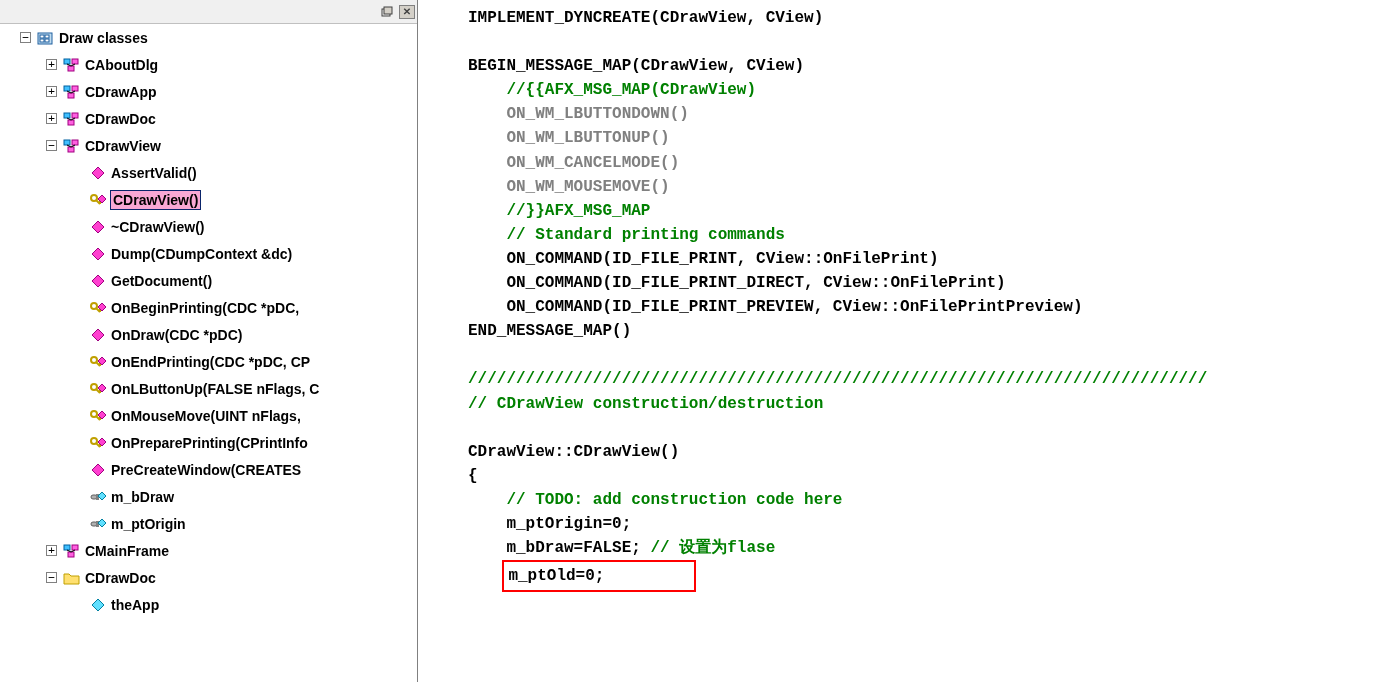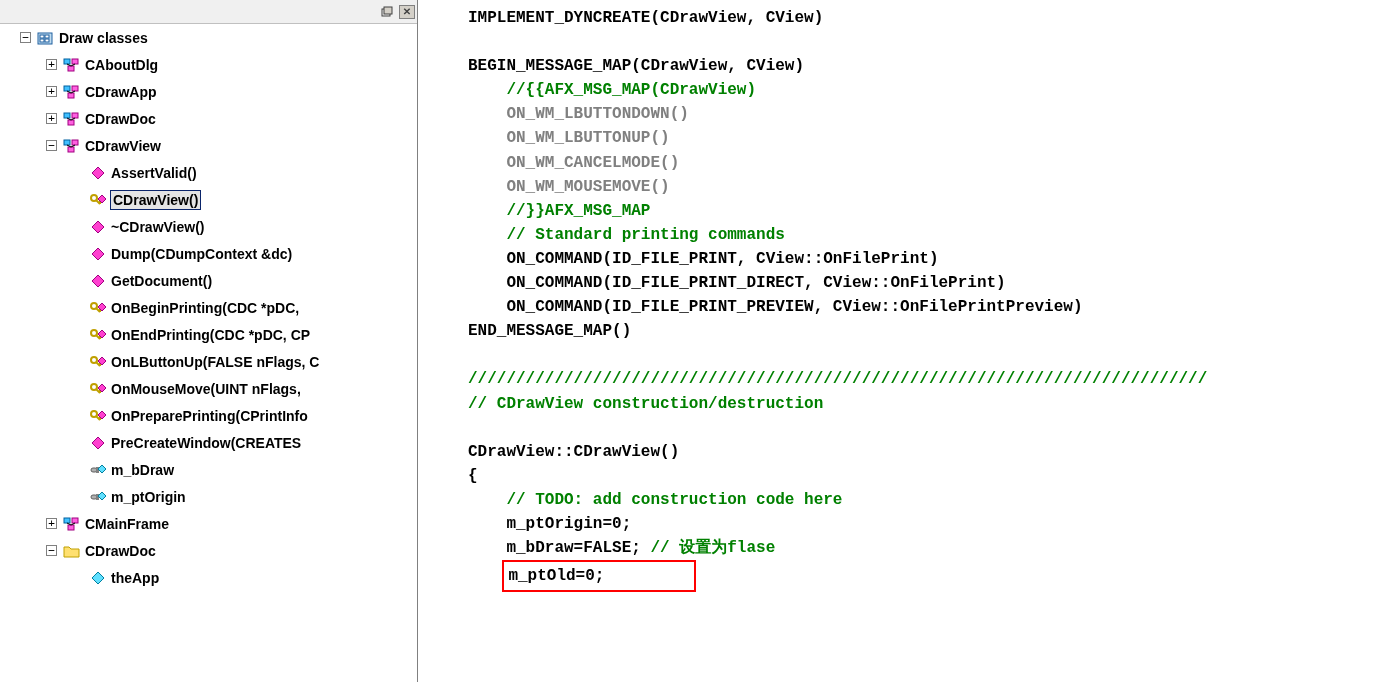--- a/index.html
+++ b/index.html
@@ -57,21 +57,21 @@
     margin-right: 6px;
     cursor: pointer;
     font-family: monospace;
   }
   .expander.placeholder { border:none; background:transparent; color:transparent; width:11px;}
   .icon { display:inline-block; width:18px; height:16px; margin-right:4px; }
   .icon svg { width:18px; height:16px; display:block;}
   .label { font-weight: bold; }
   .selected .label {
     outline: 1px solid #0a246a;
-    background: #e5e5e5;
+    background: #f9a8d4;
     padding: 1px 2px;
   }
 
   .right-pane {
     flex: 1;
     height: 596px;
     padding: 6px 0 0 50px;
     font-family: "Fixedsys","Courier New", monospace;
     font-size: 16px;
     line-height: 24.1px;
@@ -254,20 +254,32 @@
                     <span class="expander placeholder"></span>
                     <span class="icon">
                       <svg viewBox="0 0 18 16">
                         <circle cx="5" cy="6" r="3" fill="none" stroke="#c0a000" stroke-width="2"></circle>
                         <line x1="7" y1="8" x2="11" y2="12" stroke="#c0a000" stroke-width="2"></line>
                         <line x1="11" y1="12" x2="11" y2="9" stroke="#c0a000" stroke-width="2"></line>
                         <polygon points="13,3 17,7 13,11 9,7" fill="#ff40d0" stroke="#a00080"></polygon>
                       </svg>
                     </span>
                     <span class="label">OnBeginPrinting(CDC *pDC, </span>
+                  </div>
+                </li>
+                <li>
+                  <div class="node">
+                    <span class="indent" style="width: 72px;"></span>
+                    <span class="expander placeholder"></span>
+                    <span class="icon">
+                      <svg viewBox="0 0 18 16">
+                        <polygon points="9,2 15,8 9,14 3,8" fill="#ff40d0" stroke="#a00080"></polygon>
+                      </svg>
+                    </span>
+                    <span class="label">OnDraw(CDC *pDC)</span>
                   </div>
                 </li>
                 <li>
                   <div class="node">
                     <span class="indent" style="width: 72px;"></span>
                     <span class="expander placeholder"></span>
                     <span class="icon">
                       <svg viewBox="0 0 18 16">
                         <circle cx="5" cy="6" r="3" fill="none" stroke="#c0a000" stroke-width="2"></circle>
                         <line x1="7" y1="8" x2="11" y2="12" stroke="#c0a000" stroke-width="2"></line>

